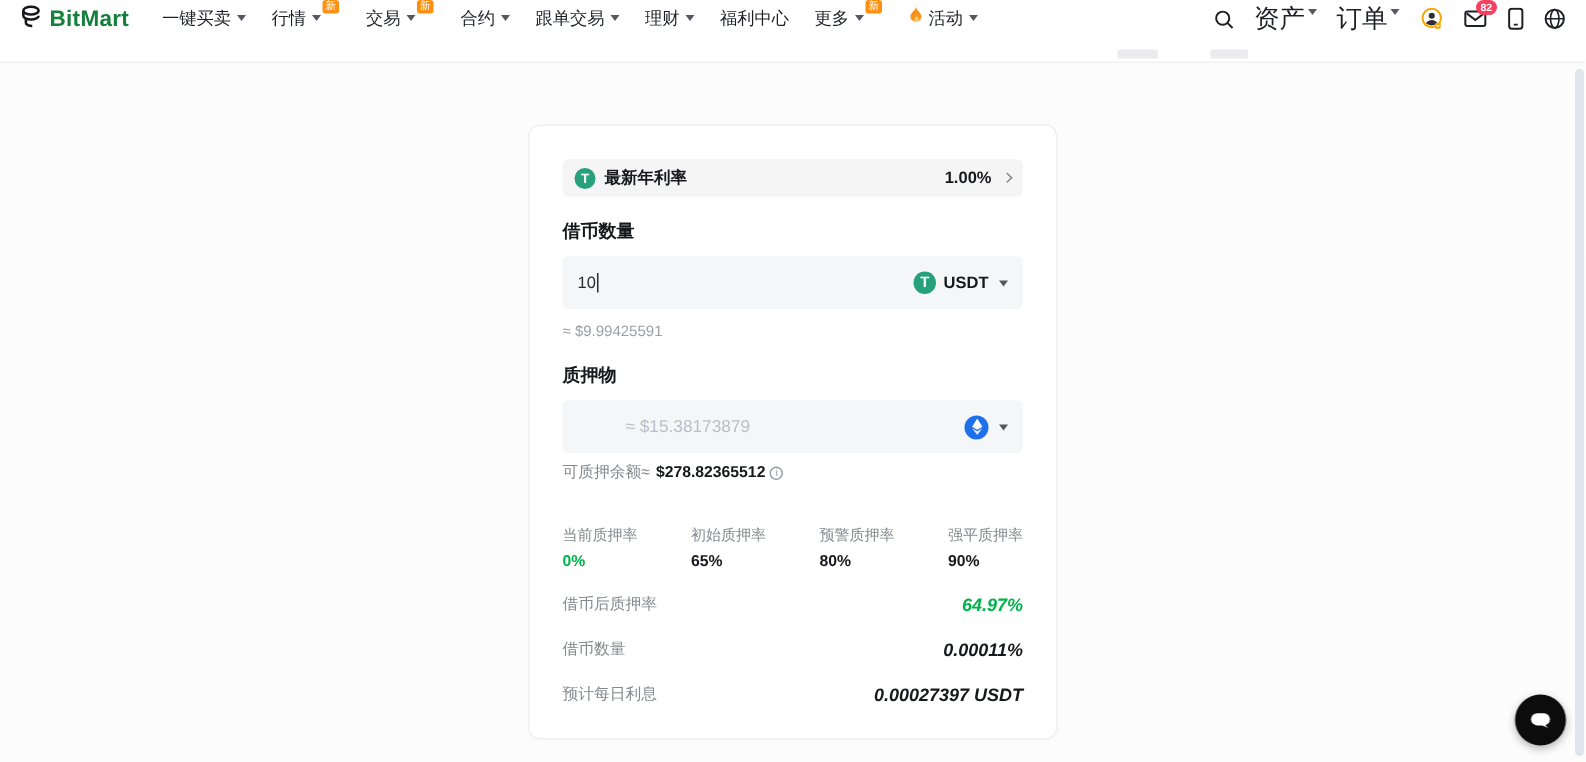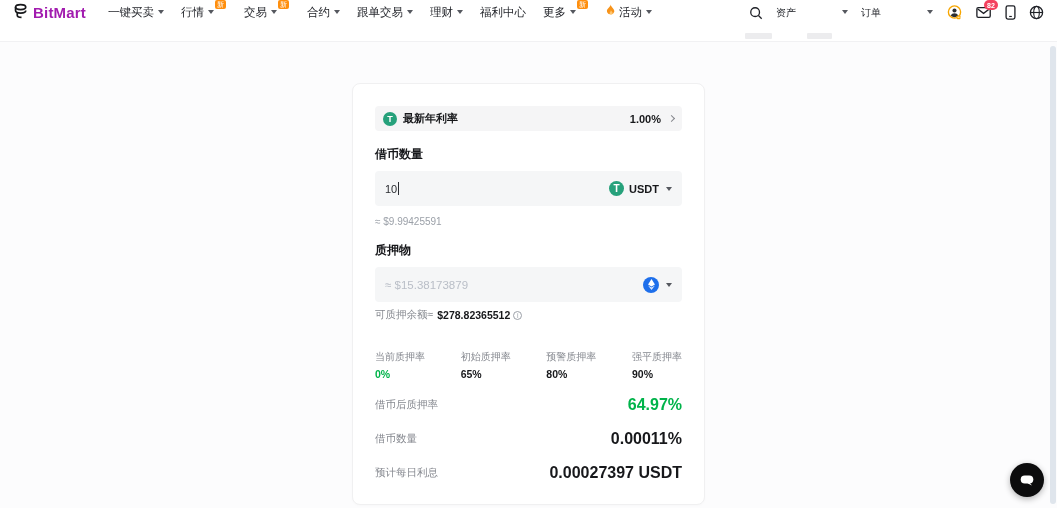--- a/index.html
+++ b/index.html
@@ -3,33 +3,33 @@
 <meta charset="utf-8">
 <style>
   * { margin:0; padding:0; box-sizing:border-box; }
   html,body { width:1057px; height:508px; overflow:hidden; background:#fff;
     font-family:"Liberation Sans", sans-serif; }
 
   
   .header { height:25px; display:flex; align-items:center; padding:0 13px;
     background:#fff; position:relative; z-index:5; }
   .logo { display:flex; align-items:center; gap:3px; margin-right:22px; }
-  .logo-text { font-size:15px; font-weight:bold; color:#a21caf; letter-spacing:.2px; }
+  .logo-text { font-size:15px; font-weight:bold; color:#15803d; letter-spacing:.2px; }
   .nav { display:flex; align-items:center; gap:17px; }
   .nav-item { display:flex; align-items:flex-start; gap:2px; font-size:11.5px;
     color:#1e2026; cursor:pointer; position:relative; white-space:nowrap; }
   .caret { width:0; height:0; border-left:3.5px solid transparent;
     border-right:3.5px solid transparent; border-top:4px solid #55585f;
     margin-top:4.5px; margin-left:2px; }
   .badge-new { background:#FF8F0E; color:#fff; font-size:7px; line-height:9px;
     padding:0 2px; border-radius:2px; position:relative; top:-5px; left:-1px; }
   .flame { margin-right:2px; margin-top:-1px; }
   .hdr-right { margin-left:auto; display:flex; align-items:center; gap:13px; }
-  .hdr-link { display:flex; align-items:flex-start; font-size:10px; color:#1e2026;
-    cursor:pointer;gap:44px; }
+  .hdr-link { display:flex; align-items:flex-start; font-size:17px; color:#1e2026;
+    cursor:pointer; }
   .icon-btn { position:relative; display:flex; align-items:center; cursor:pointer; }
   .mail-badge { position:absolute; top:-6px; left:8px; background:#F4415F; color:#fff;
     font-size:7px; line-height:9px; font-weight:bold; padding:0.5px 3px;
     border-radius:5px; }
 
   
   .subheader { height:17px; background:#fff; border-bottom:1px solid #f1f1f3;
     position:relative; }
   .skel { position:absolute; height:6px; background:#ececee; border-radius:1px; }
   .skel.a { left:745px; top:8px; width:27px; }
@@ -48,21 +48,21 @@
   .chev-right { width:5px; height:5px; border-top:1.5px solid #85878c;
     border-right:1.5px solid #85878c; transform:rotate(45deg); margin-left:2px; }
 
   .field-label { font-size:12px; font-weight:bold; color:#17181b; margin-top:15px;
     margin-bottom:8px; }
   .input-box { background:#f5f6f7; border-radius:4px; height:35px; display:flex;
     align-items:center; padding:0 10px; }
   .input-val { font-size:11px; color:#2a2c31; display:flex; align-items:center; }
   .cursor { display:inline-block; width:1px; height:13px; background:#2a2c31;
     margin-left:1px; }
-  .input-ph { font-size:11.5px; color:#b9bec7; }
+  .input-ph { font-size:11.5px; color:#b9bec7;margin-left:32px; }
   .coin-select { margin-left:auto; display:flex; align-items:center; gap:5px;
     cursor:pointer; }
   .coin-name { font-size:11px; font-weight:bold; color:#17181b; }
 
   .coin { border-radius:50%; display:flex; align-items:center; justify-content:center;
     color:#fff; font-weight:bold; }
   .coin-usdt { background:#26A17B; }
   .coin-eth  { background:#1E6FEB; }
 
   .approx { font-size:10px; color:#9ba0a8; margin-top:10px; }
@@ -76,21 +76,21 @@
   .collateral-gap { }
 
   .ratios { display:flex; justify-content:space-between; margin-top:28px;align-items:center; }
   .ratio-col .r-lbl { font-size:10px; color:#85888f; }
   .ratio-col .r-val { font-size:10.5px; font-weight:bold; color:#17181b; margin-top:4px; }
   .green { color:#00B34A !important; }
 
   .detail-row { display:flex; justify-content:space-between; align-items:center;
     margin-top:16px; }
   .detail-row .d-lbl { font-size:10.5px; color:#85888f; }
-  .detail-row .d-val { font-size:16px; font-weight:bold; color:#17181b; }
+  .detail-row .d-val { font-size:12px; font-weight:bold; color:#17181b;font-style:italic; }
 
   
   .scroll-thumb { position:fixed; right:1px; top:46px; width:6px; height:458px;
     background:#dfe5ec; border-radius:3px; }
   .chat-fab { position:fixed; right:13px; bottom:11px; width:34px; height:34px;
     border-radius:50%; background:#0c0c0d; display:flex; align-items:center;
     justify-content:center; cursor:pointer; box-shadow:0 2px 6px rgba(0,0,0,.3); }
 </style>
 </head>
 <body>

